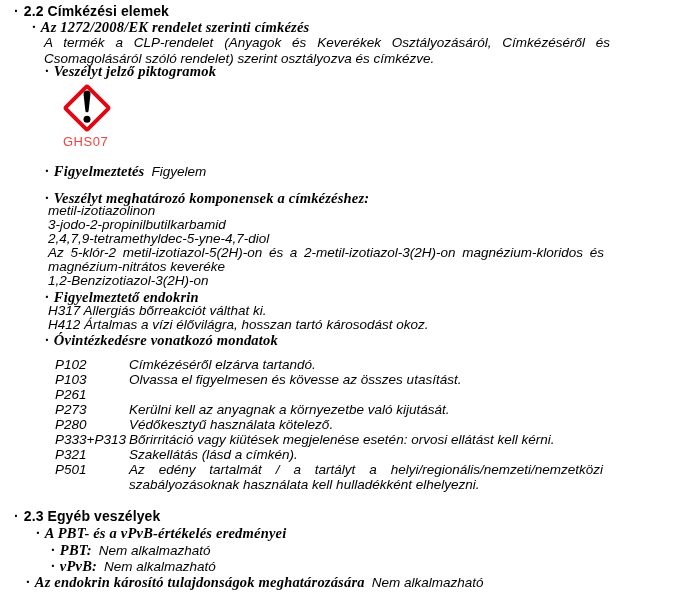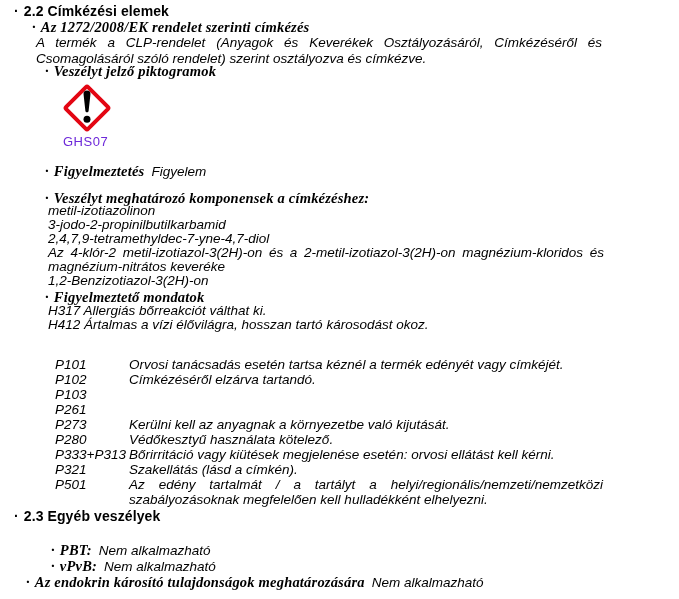--- a/index.html
+++ b/index.html
@@ -52,38 +52,38 @@
   
   .ptable { width: 548px; }
   .prow { display: flex; align-items: flex-start; line-height: 15px; }
   .pcode { width: 74px; flex: 0 0 74px; }
   .pdesc { flex: 1 1 auto; }
   .ghslabel {
     font-family: "Liberation Sans", sans-serif;
     font-style: normal;
     font-size: 13px;
     letter-spacing: 0.5px;
-    color: #6d28d9;
+    color: #ef4444;
     white-space: nowrap;
   }
 </style>
 </head>
 <body>
 
 <div id="doc">
 
   <div class="abs t1" style="top:3px;left:8px">
     <span class="bullet">·</span><span>2.2 Címkézési elemek</span>
   </div>
 
   <div class="abs t2" style="top:19px;left:26px">
     <span class="bullet">·</span><span>Az 1272/2008/EK rendelet szerinti címkézés</span>
   </div>
 
-  <div class="abs body clp" style="top:35px;left:30px;width:566px">
+  <div class="abs body clp" style="top:35px;left:38px;width:566px">
     <div class="jlast">A termék a CLP-rendelet (Anyagok és Keverékek Osztályozásáról, Címkézéséről és</div>
     <div>Csomagolásáról szóló rendelet) szerint osztályozva és címkézve.</div>
   </div>
 
   <div class="abs t2" style="top:63px;left:39px">
     <span class="bullet">·</span><span>Veszélyt jelző piktogramok</span>
   </div>
 
   <div class="abs" style="top:83px;left:56px;width:50px;height:50px">
     <svg width="50" height="50" viewBox="0 0 100 100" aria-hidden="true">
@@ -98,47 +98,47 @@
     <span class="bullet">·</span><span>Figyelmeztetés</span><span class="inline-body vgap">Figyelem</span>
   </div>
 
   <div class="abs t2" style="top:190px;left:39px">
     <span class="bullet">·</span><span>Veszélyt meghatározó komponensek a címkézéshez:</span>
   </div>
 
   <div class="abs body" style="top:204px;left:42px;width:556px">
     <div>metil-izotiazolinon</div>
     <div>3-jodo-2-propinilbutilkarbamid</div>
-    <div>2,4,7,9-tetramethyldec-7-yne-4,7-diol</div>
-    <div class="jlast">Az 4-klór-2 metil-izotiazol-3(2H)-on és a 2-metil-izotiazol-3(2H)-on magnézium-kloridos és</div>
+    <div>2,4,7,9-tetramethyldec-5-yne-4,7-diol</div>
+    <div class="jlast">Az 5-klór-2 metil-izotiazol-5(2H)-on és a 2-metil-izotiazol-3(2H)-on magnézium-kloridos és</div>
     <div>magnézium-nitrátos keveréke</div>
     <div>1,2-Benzizotiazol-3(2H)-on</div>
   </div>
 
   <div class="abs t2" style="top:289px;left:39px">
-    <span class="bullet">·</span><span>Figyelmeztető mondatok</span>
+    <span class="bullet">·</span><span>Figyelmeztető endokrin</span>
   </div>
 
   <div class="abs body" style="top:304px;left:42px;width:556px">
     <div>H317 Allergiás bőrreakciót válthat ki.</div>
     <div>H412 Ártalmas a vízi élővilágra, hosszan tartó károsodást okoz.</div>
   </div>
 
+  <div class="abs t2" style="top:332px;left:39px">
+    <span class="bullet">·</span><span>Óvintézkedésre vonatkozó mondatok</span>
+  </div>
 
   <div class="abs body ptable" style="top:357px;left:49px">
-    <div class="prow">
-      <div class="pcode">P101</div>
-      <div class="pdesc">Orvosi tanácsadás esetén tartsa kéznél a termék edényét vagy címkéjét.</div>
-    </div>
     <div class="prow">
       <div class="pcode">P102</div>
       <div class="pdesc">Címkézéséről elzárva tartandó.</div>
     </div>
     <div class="prow">
       <div class="pcode">P103</div>
+      <div class="pdesc">Olvassa el figyelmesen és kövesse az összes utasítást.</div>
     </div>
     <div class="prow">
       <div class="pcode">P261</div>
     </div>
     <div class="prow">
       <div class="pcode">P273</div>
       <div class="pdesc">Kerülni kell az anyagnak a környezetbe való kijutását.</div>
     </div>
     <div class="prow">
       <div class="pcode">P280</div>
@@ -149,29 +149,32 @@
       <div class="pdesc">Bőrirritáció vagy kiütések megjelenése esetén: orvosi ellátást kell kérni.</div>
     </div>
     <div class="prow">
       <div class="pcode">P321</div>
       <div class="pdesc">Szakellátás (lásd a címkén).</div>
     </div>
     <div class="prow">
       <div class="pcode">P501</div>
       <div class="pdesc">
         <div class="jlast">Az edény tartalmát / a tartályt a helyi/regionális/nemzeti/nemzetközi</div>
-        <div>szabályozásoknak megfelelően kell hulladékként elhelyezni.</div>
+        <div>szabályozásoknak használata kell hulladékként elhelyezni.</div>
       </div>
     </div>
   </div>
 
   <div class="abs t1" style="top:508px;left:8px">
     <span class="bullet">·</span><span>2.3 Egyéb veszélyek</span>
   </div>
 
+  <div class="abs t2" style="top:525px;left:30px">
+    <span class="bullet">·</span><span>A PBT- és a vPvB-értékelés eredményei</span>
+  </div>
 
   <div class="abs t2" style="top:558px;left:45px">
     <span class="bullet">·</span><span>vPvB:</span><span class="inline-body vgap">Nem alkalmazható</span>
   </div>
 
   <div class="abs t2" style="top:542px;left:45px">
     <span class="bullet">·</span><span>PBT:</span><span class="inline-body vgap">Nem alkalmazható</span>
   </div>
 
   <div class="abs t2" style="top:574px;left:20px">

